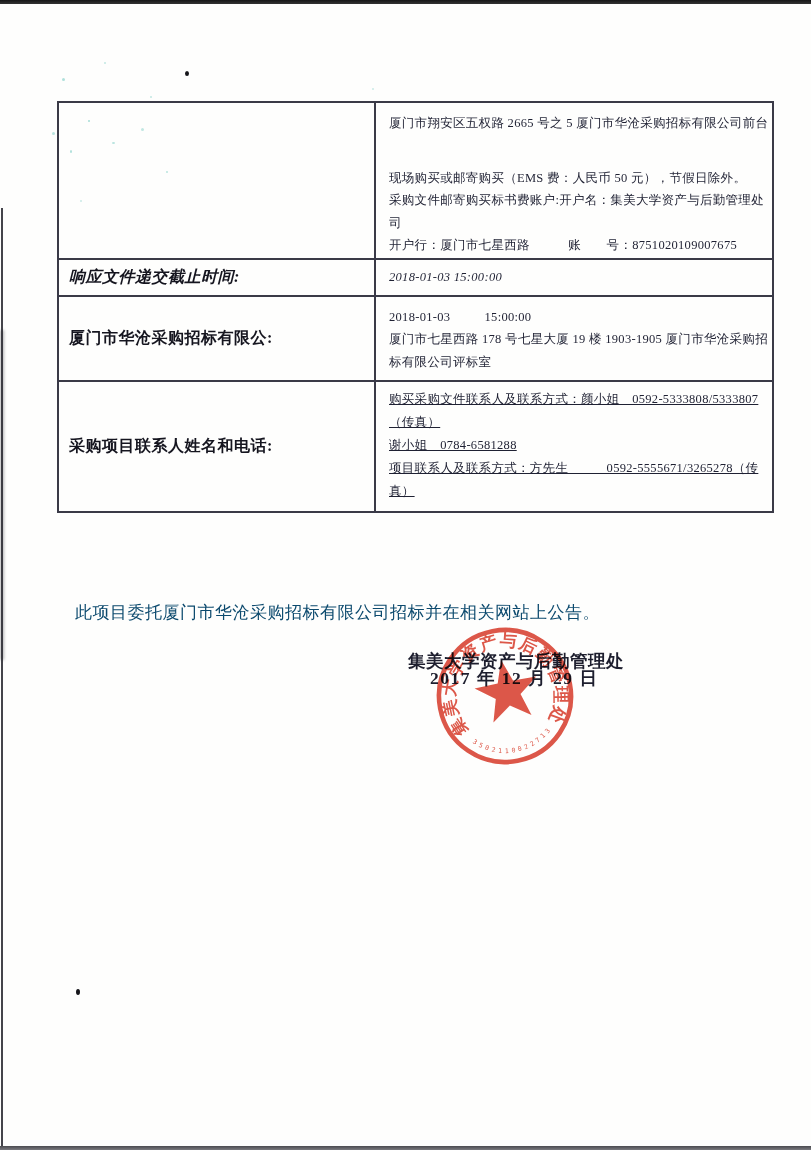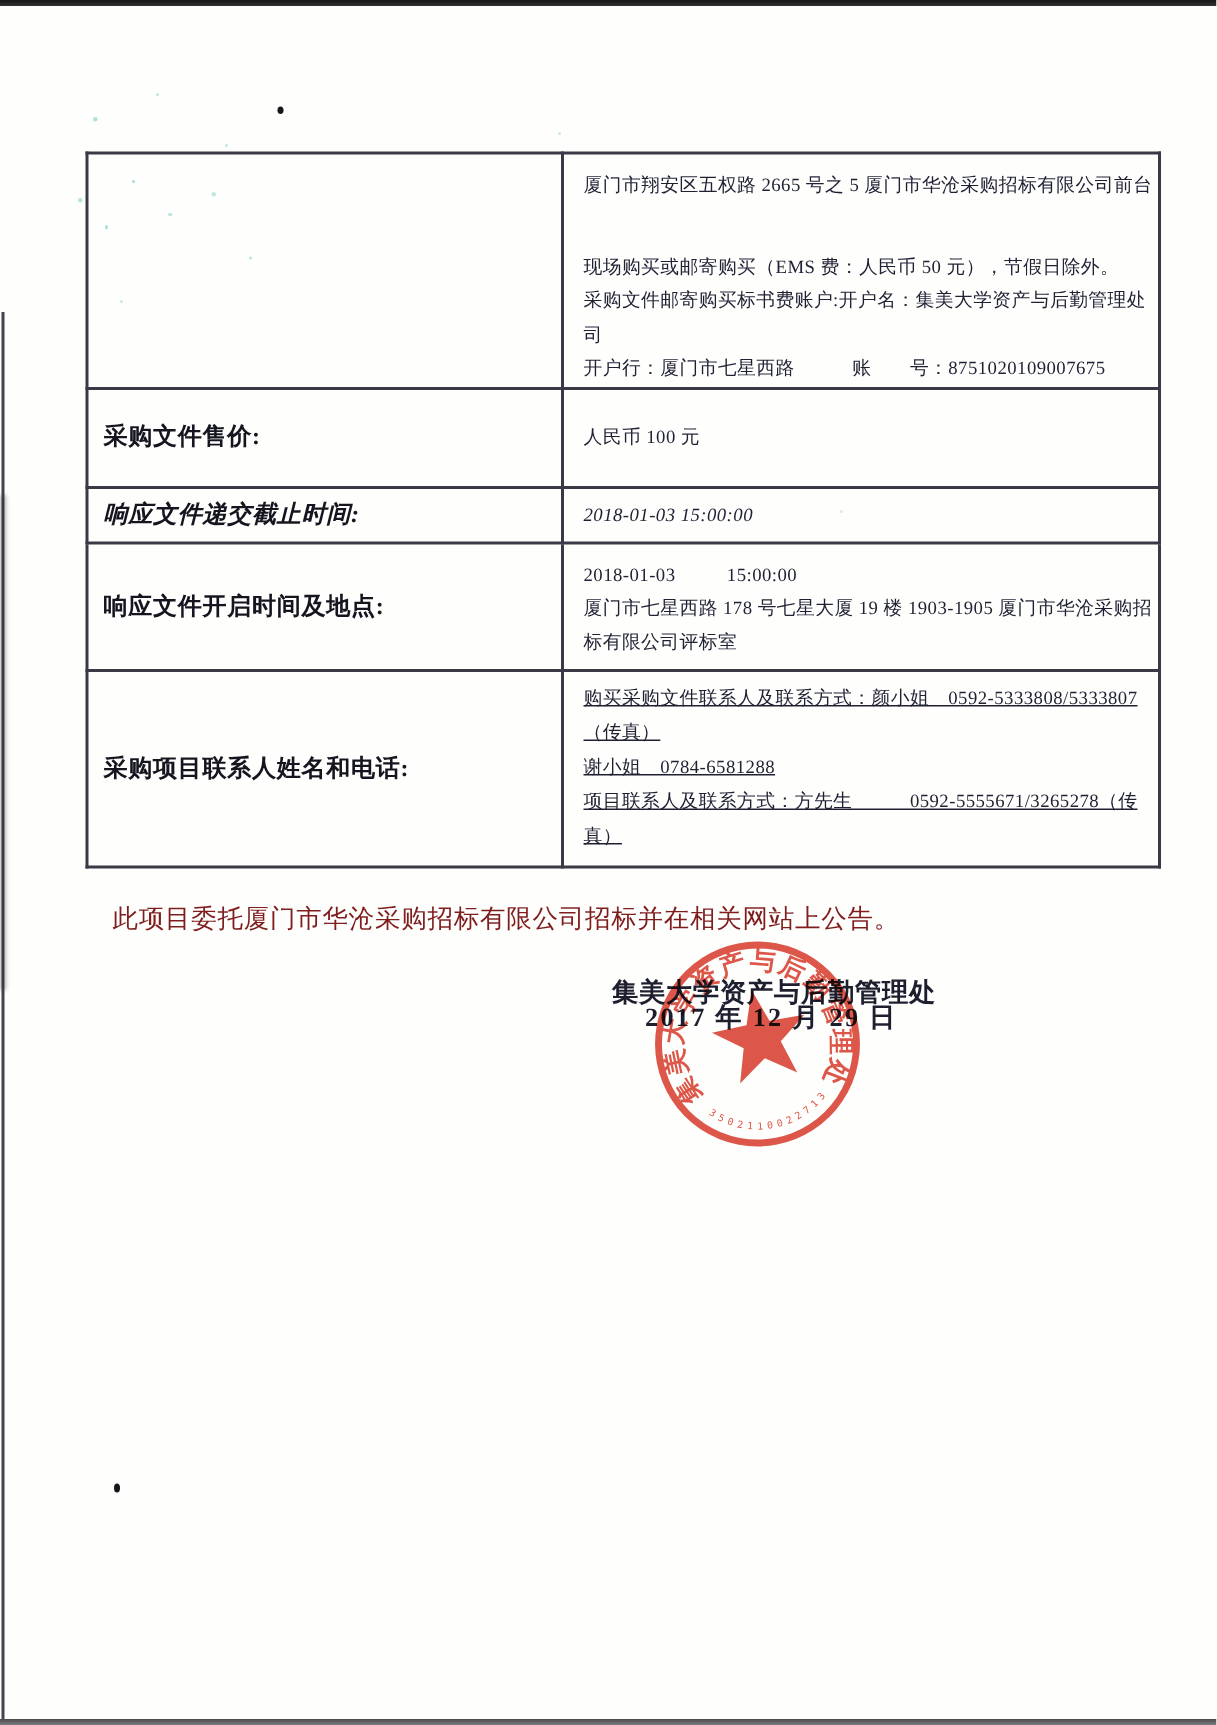--- a/index.html
+++ b/index.html
@@ -34,21 +34,21 @@
   td.val{padding-left:13px;font-size:12.5px;color:#1f2133;letter-spacing:.3px;}
   td.val .ln{line-height:22.5px;white-space:pre;}
   td.vtop{vertical-align:top;}
   td.v0{padding-top:9px;}
   td.v0 .gap{margin-top:32px;}
   td.v3{padding-top:9px;}
   td.v4{padding-top:6px;}
   td.v4 .ln{line-height:23px;text-decoration:underline;}
 
   
-  .note{position:absolute;left:75px;top:601px;margin:0;font-size:17px;color:#7f1d1d;letter-spacing:.5px;white-space:nowrap;z-index:2;}
+  .note{position:absolute;left:75px;top:601px;margin:0;font-size:17px;color:#0c4a6e;letter-spacing:.5px;white-space:nowrap;z-index:2;}
   .org{position:absolute;left:408px;top:649px;font-size:17.5px;font-weight:600;color:#1d1e2e;letter-spacing:.5px;white-space:nowrap;z-index:2;}
   .date{position:absolute;left:430px;top:666px;font-size:17.5px;font-weight:600;color:#1d1e2e;letter-spacing:1.5px;white-space:nowrap;z-index:2;}
 
   
   .stamp{
     position:absolute;left:420px;top:611px;width:170px;height:170px;
     z-index:3;mix-blend-mode:multiply;opacity:.88;
     transform:rotate(-11deg);
   }
   .stamp .ring{fill:none;stroke:#d9402f;stroke-width:4.6px;}
@@ -91,34 +91,28 @@
         <tr class="r0">
       <td class="lbl"><span></span></td>
       <td class="val vtop v0">
         <div class="ln">厦门市翔安区五权路 2665 号之 5 厦门市华沧采购招标有限公司前台；</div>
         <div class="ln gap">现场购买或邮寄购买（EMS 费：人民币 50 元），节假日除外。</div>
         <div class="ln">采购文件邮寄购买标书费账户:开户名：集美大学资产与后勤管理处</div>
         <div class="ln">司</div>
         <div class="ln">开户行：厦门市七星西路　　　账　　号：8751020109007675</div>
       </td>
     </tr>
-    <tr class="r1">
-      <td class="lbl"><span>采购文件售价:</span></td>
-      <td class="val">
-        <div class="ln">人民币 100 元</div>
-      </td>
-    </tr>
     <tr class="r2">
       <td class="lbl"><span>响应文件递交截止时间:</span></td>
       <td class="val">
         <div class="ln">2018-01-03 15:00:00</div>
       </td>
     </tr>
     <tr class="r3">
-      <td class="lbl"><span>响应文件开启时间及地点:</span></td>
+      <td class="lbl"><span>厦门市华沧采购招标有限公:</span></td>
       <td class="val vtop v3">
         <div class="ln">2018-01-03          15:00:00</div>
         <div class="ln">厦门市七星西路 178 号七星大厦 19 楼 1903-1905 厦门市华沧采购招</div>
         <div class="ln">标有限公司评标室</div>
       </td>
     </tr>
     <tr class="r4">
       <td class="lbl"><span>采购项目联系人姓名和电话:</span></td>
       <td class="val vtop v4">
         <div class="ln">购买采购文件联系人及联系方式：颜小姐　0592-5333808/5333807</div>

